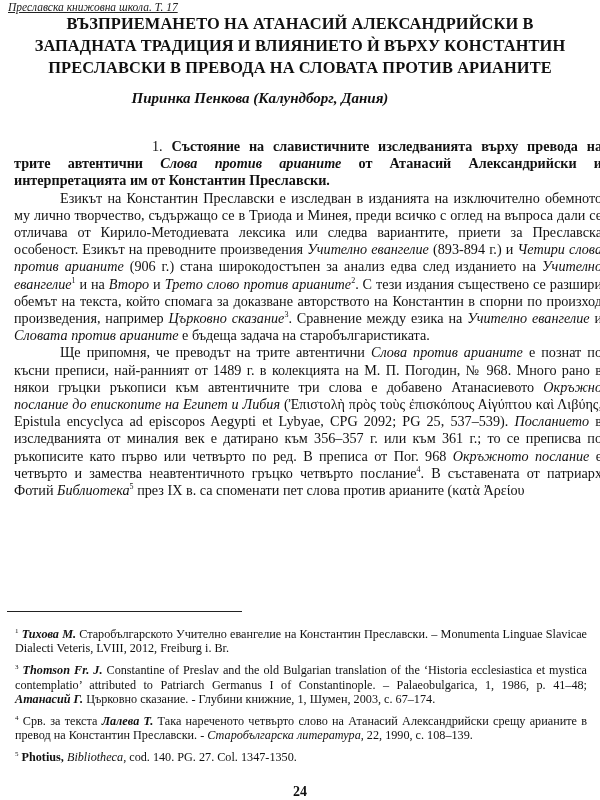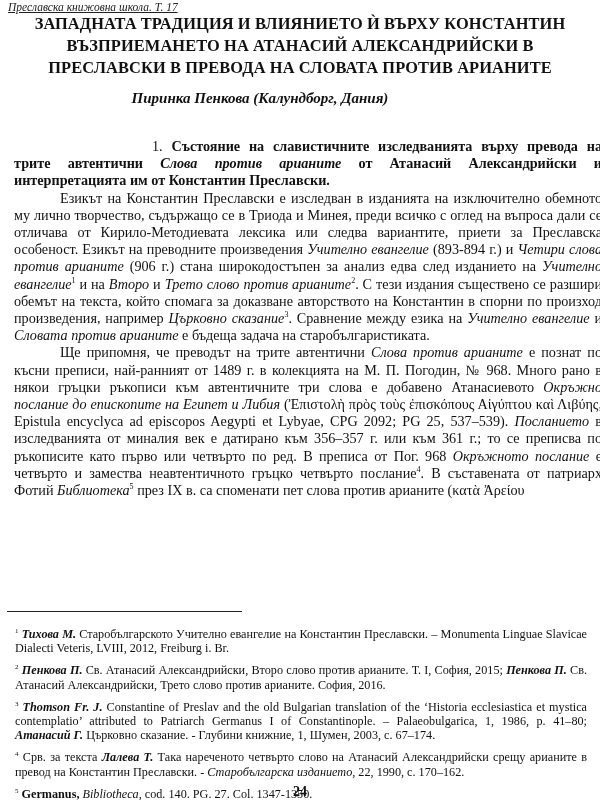--- a/index.html
+++ b/index.html
@@ -29,39 +29,38 @@
                  font-weight: bold; font-size: 14px; }
 </style>
 </head>
 <body>
 
 <div class="page">
 
   <div class="running-head">Преславска книжовна школа. Т. 17</div>
 
   <div class="title">
+    <div>ВЪЗПРИЕМАНЕТО НА АТАНАСИЙ АЛЕКСАНДРИЙСКИ В</div>
     <div>ЗАПАДНАТА ТРАДИЦИЯ И ВЛИЯНИЕТО Ѝ ВЪРХУ КОНСТАНТИН</div>
-    <div>ВЪЗПРИЕМАНЕТО НА АТАНАСИЙ АЛЕКСАНДРИЙСКИ В</div>
     <div>ПРЕСЛАВСКИ В ПРЕВОДА НА СЛОВАТА ПРОТИВ АРИАНИТЕ</div>
   </div>
 
   <div class="author">Пиринка Пенкова (Калундборг, Дания)</div>
 
   <div class="body-text">
     <p class="section"><span>1. </span><span class="b">Състояние на славистичните изследванията върху превода на трите автентични </span><span class="b i">Слова против арианите</span><span class="b"> от Атанасий Александрийски и интерпретацията им от Константин Преславски.</span></p>
 
     <p><span>Езикът на Константин Преславски е изследван в изданията на изключително обемното му лично творчество, съдържащо се в Триода и Минея, преди всичко с оглед на въпроса дали се отличава от Кирило-Методиевата лексика или следва вариантите, приети за Преславска особеност. Езикът на преводните произведения </span><span class="i">Учително евангелие</span><span> (893-894 г.) и </span><span class="i">Четири слова против арианите</span><span> (906 г.) стана широкодостъпен за анализ едва след изданието на </span><span class="i">Учително евангелие</span><sup>1</sup><span> и на </span><span class="i">Второ</span><span> и </span><span class="i">Трето слово против арианите</span><sup>2</sup><span>. С тези издания  съществено се разшири обемът на текста, който спомага за доказване авторството на Константин в спорни по произход произведения, например </span><span class="i">Църковно сказание</span><sup>3</sup><span>. Сравнение между езика на </span><span class="i">Учително евангелие</span><span> и </span><span class="i">Словата против арианите</span><span> е бъдеща задача на старобългаристиката.</span></p>
 
     <p><span>Ще припомня, че преводът на трите автентични </span><span class="i">Слова против арианите</span><span> е познат по късни преписи, най-ранният от 1489 г. в колекцията на М. П. Погодин, № 968. Много рано в някои гръцки ръкописи към автентичните три слова е добавено Атанасиевото </span><span class="i">Окръжно послание до епископите на Египет и Либия</span><span> (Ἐπιστολὴ πρὸς τοὺς ἐπισκόπους Αἰγύπτου καὶ Λιβύης, Epistula encyclyca ad episcopos Aegypti et Lybyae, CPG 2092; PG 25, 537–539). </span><span class="i">Посланието</span><span> в изследванията от миналия век е датирано към 356–357 г. или към 361 г.; то се преписва по ръкописите като първо или четвърто по ред. В преписа от Пог. 968 </span><span class="i">Окръжното послание</span><span> е четвърто и замества неавтентичното гръцко четвърто послание</span><sup>4</sup><span>. В съставената от патриарх Фотий </span><span class="i">Библиотека</span><sup>5</sup><span> през IX в. са споменати пет слова против арианите (κατὰ Ἀρείου</span></p>
   </div>
 
   <div class="fn-rule"></div>
 
   <div class="footnotes">
     <p><sup>1</sup> <span class="b i">Тихова М.</span><span> Старобългарското Учително евангелие на Константин Преславски. – Monumenta Linguae Slavicae Dialecti Veteris, LVIII, 2012, Freiburg i. Br.</span></p>
-    <p><sup>2</sup> <span class="b i">Пенкова П.</span><span> Св. Атанасий Александрийски, Второ слово против арианите. Т. I, София, 2015; </span><span class="b i">Пенкова П.</span><span> Св. Атанасий Александрийски, Трето слово против арианите. София, 2016.</span></p>
-    <p><sup>3</sup> <span class="b i">Thomson Fr. J.</span><span> Constantine of Preslav and the old Bulgarian translation of the ‘Historia ecclesiastica et mystica contemplatio’ attributed to Patriarch Germanus I of Constantinople. – Palaeobulgarica, 1, 1986, p. 41–80; </span><span class="b i">Атанасий Г.</span><span> Църковно сказание. - Глубини книжние, 1, Шумен, 2003, с. 67–174.</span></p>
-    <p><sup>4</sup> <span>Срв. за текста </span><span class="b i">Лалева Т.</span><span> Така нареченото четвърто слово на Атанасий Александрийски срещу арианите в превод на Константин Преславски. - </span><span class="i">Старобългарска изданието</span><span>, 22, 1990, с. 170–162.</span></p>
-    <p><sup>5</sup> <span class="b">Germanus,</span><span> </span><span class="i">Bibliotheca</span><span>, cod. 140. PG. 27. Col. 1347-1350.</span></p>
+    <p><sup>3</sup> <span class="b i">Thomson Fr. J.</span><span> Constantine of Preslav and the old Bulgarian translation of the ‘Historia ecclesiastica et mystica contemplatio’ attributed to Patriarch Germanus I of Constantinople. – Palaeobulgarica, 1, 1986, p. 41–48; </span><span class="b i">Атанасий Г.</span><span> Църковно сказание. - Глубини книжние, 1, Шумен, 2003, с. 67–174.</span></p>
+    <p><sup>4</sup> <span>Срв. за текста </span><span class="b i">Лалева Т.</span><span> Така нареченото четвърто слово на Атанасий Александрийски срещу арианите в превод на Константин Преславски. - </span><span class="i">Старобългарска литература</span><span>, 22, 1990, с. 108–139.</span></p>
+    <p><sup>5</sup> <span class="b">Photius,</span><span> </span><span class="i">Bibliotheca</span><span>, cod. 140. PG. 27. Col. 1347-1350.</span></p>
   </div>
 
   <div class="page-number">24</div>
 </div>
 
 </body></html>

